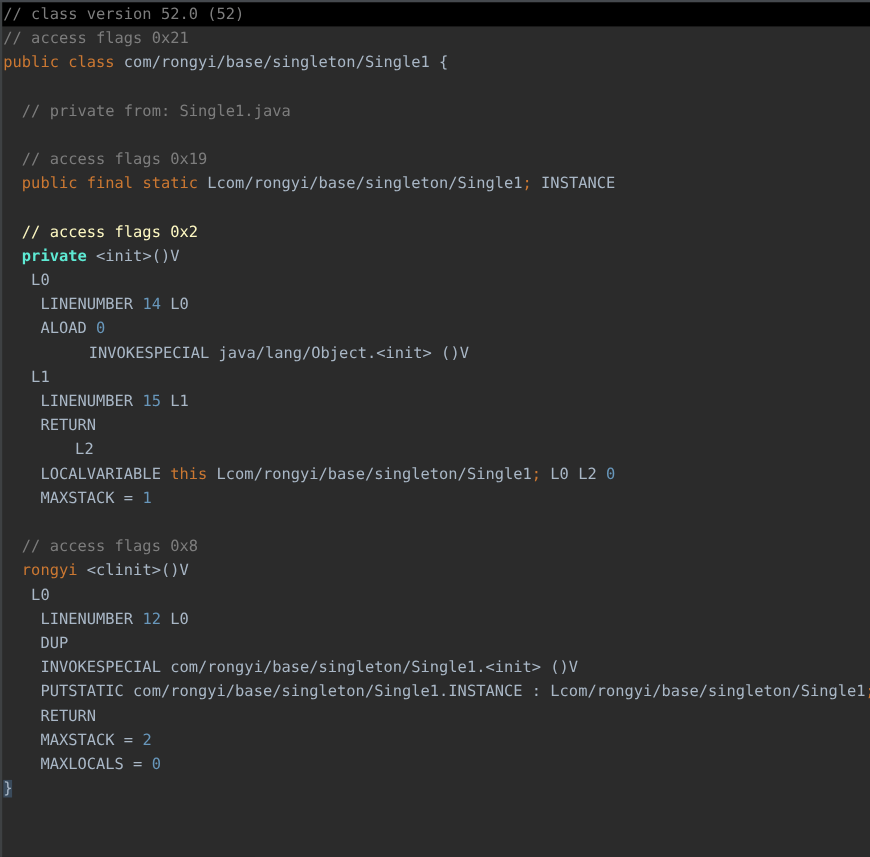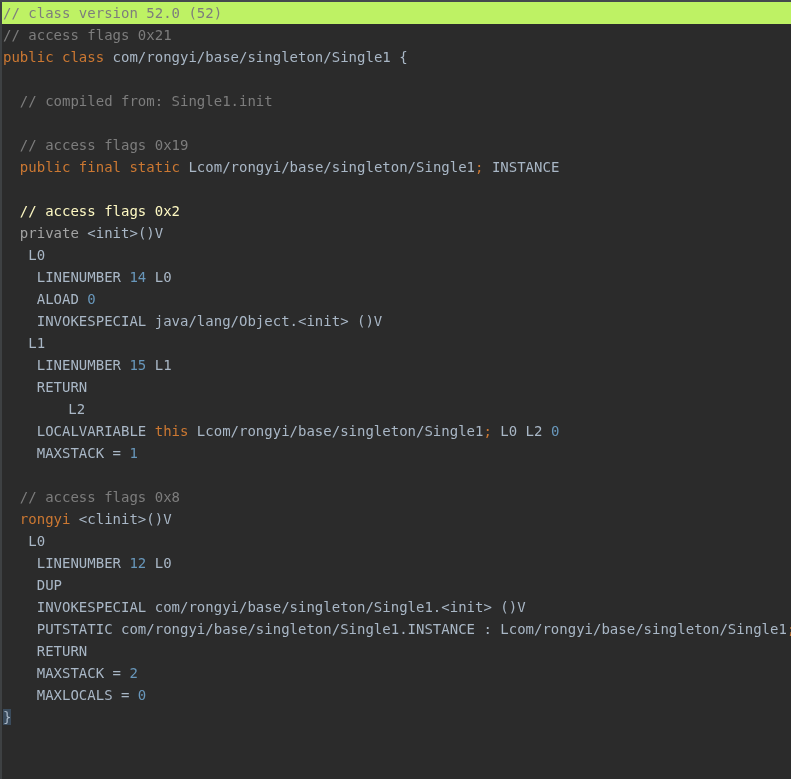--- a/index.html
+++ b/index.html
@@ -43,35 +43,35 @@
     white-space: pre;
   }
 </style>
 </head>
 <body>
 
 <div class="screen" style="background: rgb(43, 43, 43);">
   <div class="top-strip" style="background: rgb(69, 73, 78);"></div>
   <div class="left-edge" style="background: rgb(62, 65, 67);"></div>
   <div class="code" id="code">
-      <div class="line" style="background: #bef264;"><span class="tok" style="color: rgb(125, 125, 125);">// class version 52.0 (52)</span></div>
+      <div class="line" style="background: #000000;"><span class="tok" style="color: rgb(125, 125, 125);">// class version 52.0 (52)</span></div>
       <div class="line"><span class="tok" style="color: rgb(125, 125, 125);">// access flags 0x21</span></div>
       <div class="line"><span class="tok" style="color: rgb(204, 120, 50);">public class</span><span class="tok" style="color: rgb(169, 183, 198);"> com/rongyi/base/singleton/Single1 {</span></div>
       <div class="line"></div>
-      <div class="line"><span class="tok" style="color: rgb(125, 125, 125);">  // compiled from: Single1.init</span></div>
+      <div class="line"><span class="tok" style="color: rgb(125, 125, 125);">  // private from: Single1.java</span></div>
       <div class="line"></div>
       <div class="line"><span class="tok" style="color: rgb(125, 125, 125);">  // access flags 0x19</span></div>
       <div class="line"><span class="tok" style="color: rgb(169, 183, 198);">  </span><span class="tok" style="color: rgb(204, 120, 50);">public final static</span><span class="tok" style="color: rgb(169, 183, 198);"> Lcom/rongyi/base/singleton/Single1</span><span class="tok" style="color: rgb(204, 120, 50);">;</span><span class="tok" style="color: rgb(169, 183, 198);"> INSTANCE</span></div>
       <div class="line"></div>
       <div class="line"><span class="tok" style="color: #fef9c3;">  // access flags 0x2</span></div>
-      <div class="line"><span class="tok" style="color: rgb(169, 183, 198);">  </span><span class="tok" style="color: #a3a3a3;">private</span><span class="tok" style="color: rgb(169, 183, 198);"> &lt;init&gt;()V</span></div>
+      <div class="line"><span class="tok" style="color: rgb(169, 183, 198);">  </span><span class="tok" style="color: #5eead4; font-weight: bold;">private</span><span class="tok" style="color: rgb(169, 183, 198);"> &lt;init&gt;()V</span></div>
       <div class="line"><span class="tok" style="color: rgb(169, 183, 198);">   L0</span></div>
       <div class="line"><span class="tok" style="color: rgb(169, 183, 198);">    LINENUMBER </span><span class="tok" style="color: rgb(104, 151, 187);">14</span><span class="tok" style="color: rgb(169, 183, 198);"> L0</span></div>
       <div class="line"><span class="tok" style="color: rgb(169, 183, 198); text-align: center;">    ALOAD </span><span class="tok" style="color: rgb(104, 151, 187);">0</span></div>
-      <div class="line"><span class="tok" style="color: rgb(169, 183, 198);">    INVOKESPECIAL java/lang/Object.&lt;init&gt; ()V</span></div>
+      <div class="line"><span class="tok" style="color: rgb(169, 183, 198); padding-left: 44px;">    INVOKESPECIAL java/lang/Object.&lt;init&gt; ()V</span></div>
       <div class="line"><span class="tok" style="color: rgb(169, 183, 198);">   L1</span></div>
       <div class="line"><span class="tok" style="color: rgb(169, 183, 198);">    LINENUMBER </span><span class="tok" style="color: rgb(104, 151, 187);">15</span><span class="tok" style="color: rgb(169, 183, 198);"> L1</span></div>
       <div class="line"><span class="tok" style="color: rgb(169, 183, 198);">    RETURN</span></div>
       <div class="line"><span class="tok" style="color: rgb(169, 183, 198); padding-left: 40px;">   L2</span></div>
       <div class="line"><span class="tok" style="color: rgb(169, 183, 198);">    LOCALVARIABLE </span><span class="tok" style="color: rgb(204, 120, 50);">this</span><span class="tok" style="color: rgb(169, 183, 198);"> Lcom/rongyi/base/singleton/Single1</span><span class="tok" style="color: rgb(204, 120, 50);">;</span><span class="tok" style="color: rgb(169, 183, 198);"> L0 L2 </span><span class="tok" style="color: rgb(104, 151, 187);">0</span></div>
       <div class="line"><span class="tok" style="color: rgb(169, 183, 198);">    MAXSTACK = </span><span class="tok" style="color: rgb(104, 151, 187);">1</span></div>
       <div class="line"></div>
       <div class="line"><span class="tok" style="color: rgb(125, 125, 125);">  // access flags 0x8</span></div>
       <div class="line"><span class="tok" style="color: rgb(169, 183, 198);">  </span><span class="tok" style="color: rgb(204, 120, 50);">rongyi</span><span class="tok" style="color: rgb(169, 183, 198);"> &lt;clinit&gt;()V</span></div>
       <div class="line"><span class="tok" style="color: rgb(169, 183, 198);">   L0</span></div>

